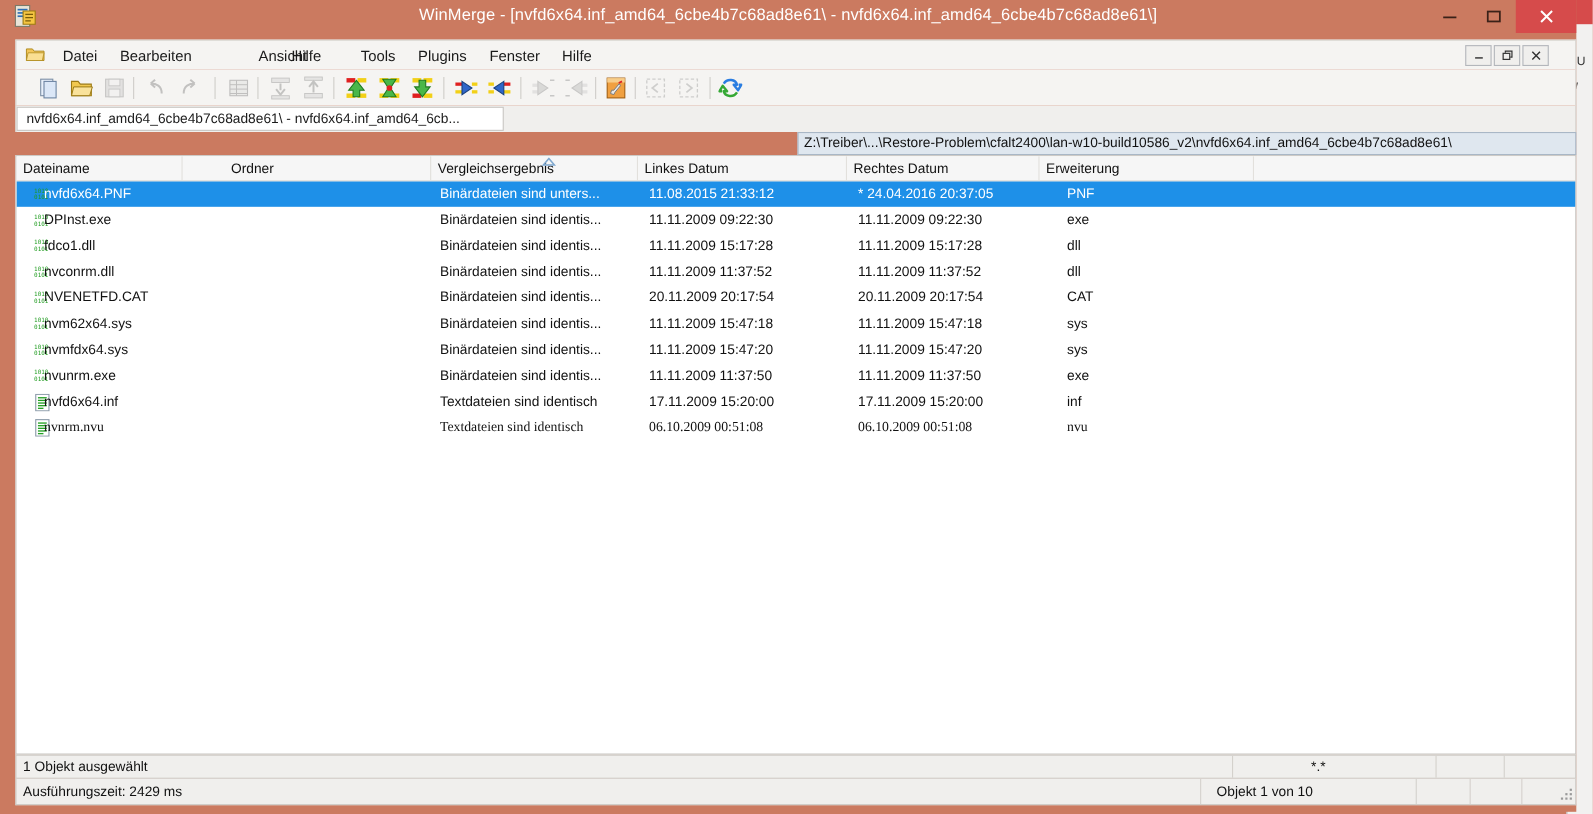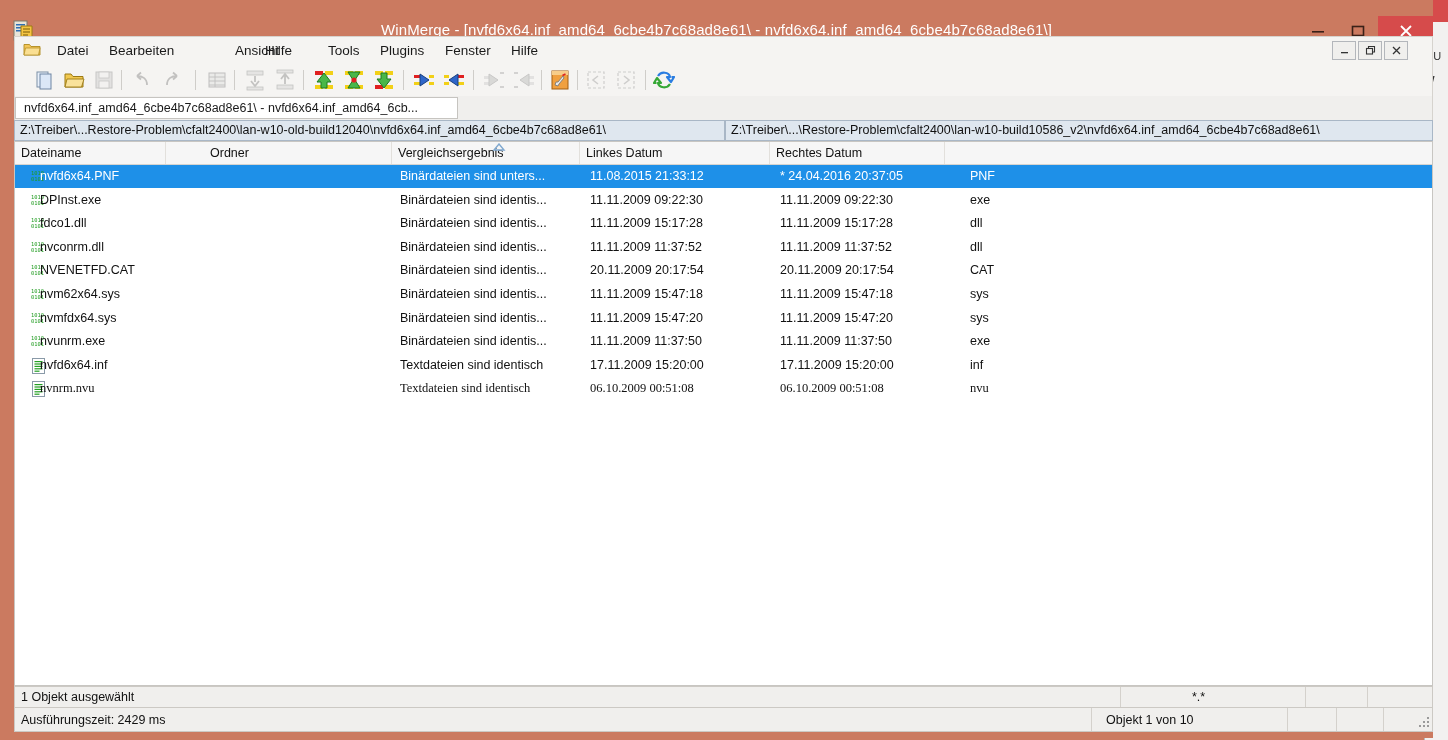--- a/index.html
+++ b/index.html
@@ -22,21 +22,21 @@
   .bg-window .bg-red{position:absolute;right:0;top:0;width:23px;height:22px;background:#d64b4b;}
   .bg-window .bg-txt{
     position:absolute;left:1px;font-size:11px;color:#333;white-space:nowrap;
   }
   .frame{
     position:absolute;left:0;top:0;width:1433px;height:738px;
     background:#cb7a60;
   }
   
   #titlebar{
-    position:absolute;left:0;top:16px;width:1433px;height:30px;
+    position:absolute;left:0;top:0;width:1433px;height:30px;
   }
   #title-icon{
     position:absolute;left:12px;top:4px;width:22px;height:22px;
   }
   #title-text{
     position:absolute;left:0;top:5px;width:1433px;text-align:center;
     font-size:15px;color:#ffffff;white-space:nowrap;letter-spacing:.1px;
   }
   .wbtn{
     position:absolute;top:0;height:30px;width:40px;
@@ -350,32 +350,32 @@
         <path d="M5 7 C8 2 16 3 17 8 L14 8 L18 13 L21 8 L18.5 8" fill="none" stroke="#2a7de1" stroke-width="2.2" stroke-linejoin="round"></path>
         <path d="M17 15 C14 20 6 19 5 14 L8 14 L4 9 L1 14 L3.5 14" fill="none" stroke="#35a835" stroke-width="2.2" stroke-linejoin="round"></path>
       </svg>
     </div>
 
     <div id="tabstrip">
       <div id="tab-active">nvfd6x64.inf_amd64_6cbe4b7c68ad8e61\ - nvfd6x64.inf_amd64_6cb...</div>
     </div>
 
     <div id="pathbar">
-      <div class="pathcell" id="path-left">Z:\Treiber\...Restore-Problem\cfalt2400\lan-w10-old-build12040\nvfd6x64.inf_amd64_6cbe4b7c68ad8e61\</div>
       <div class="pathcell" id="path-right">Z:\Treiber\...\Restore-Problem\cfalt2400\lan-w10-build10586_v2\nvfd6x64.inf_amd64_6cbe4b7c68ad8e61\</div>
     </div>
 
     <div id="listwrap">
 
       <div id="colheader">
         <div class="colh" style="left:0;width:151px;">Dateiname</div>
         <div class="colh" style="left:189px;width:188px;">Ordner</div>
         <div class="colh" style="left:377px;width:188px;">Vergleichsergebnis</div>
         <div class="colh" style="left:565px;width:190px;">Linkes Datum</div>
         <div class="colh" style="left:755px;width:175px;">Rechtes Datum</div>
+        <div class="colh" style="left:930px;width:195px;">Erweiterung</div>
         <div class="colh" style="left:1125px;width:294px;border-right:none;"></div>
         <svg id="sortmark" width="14" height="8" viewBox="0 0 14 8">
           <path d="M7 1 L12 7 L2 7 Z" fill="none" stroke="#7fa8cf" stroke-width="1.4"></path>
         </svg>
       </div>
 
       <div id="rows">
           <div class="row sel" style="top: 23px;">
             <svg class="rowicon" viewBox="0 0 16 16">
         <text x="0" y="6" font-size="5.4" font-family="DejaVu Sans Mono, monospace" fill="#1f9b1f">1010</text>

